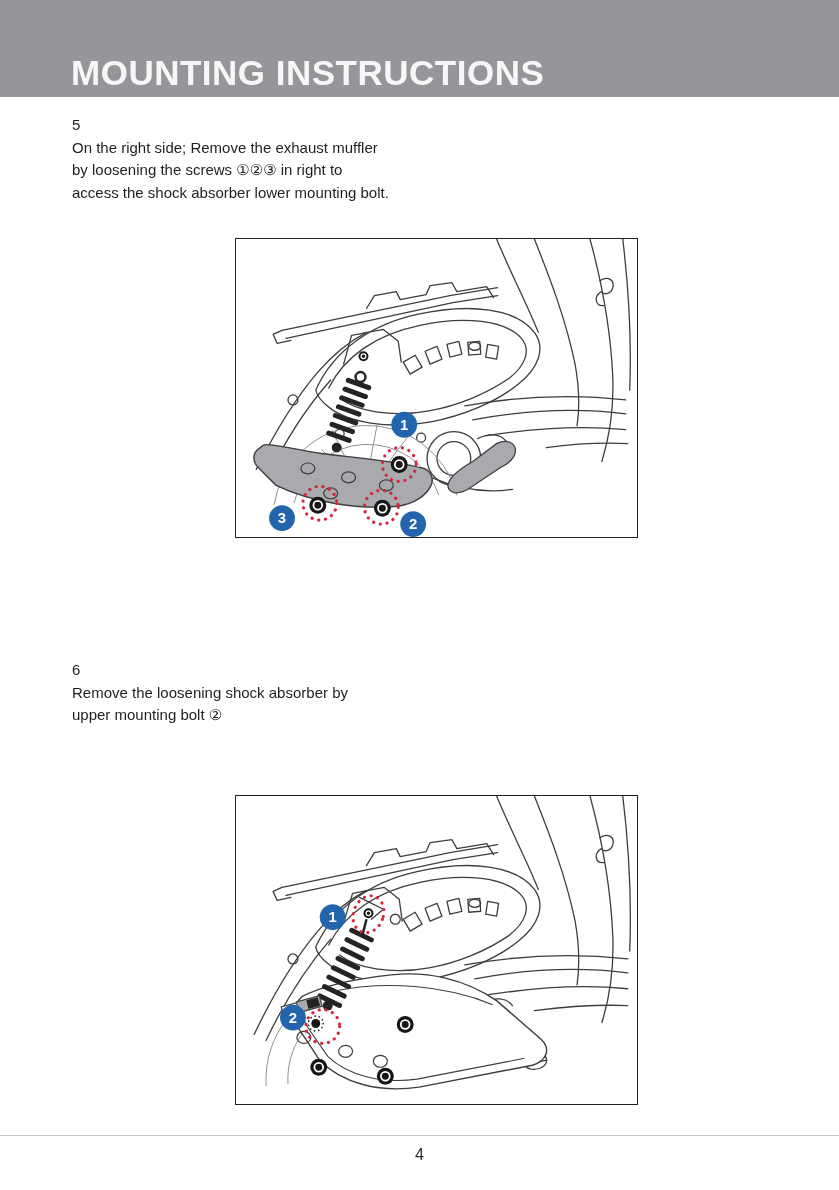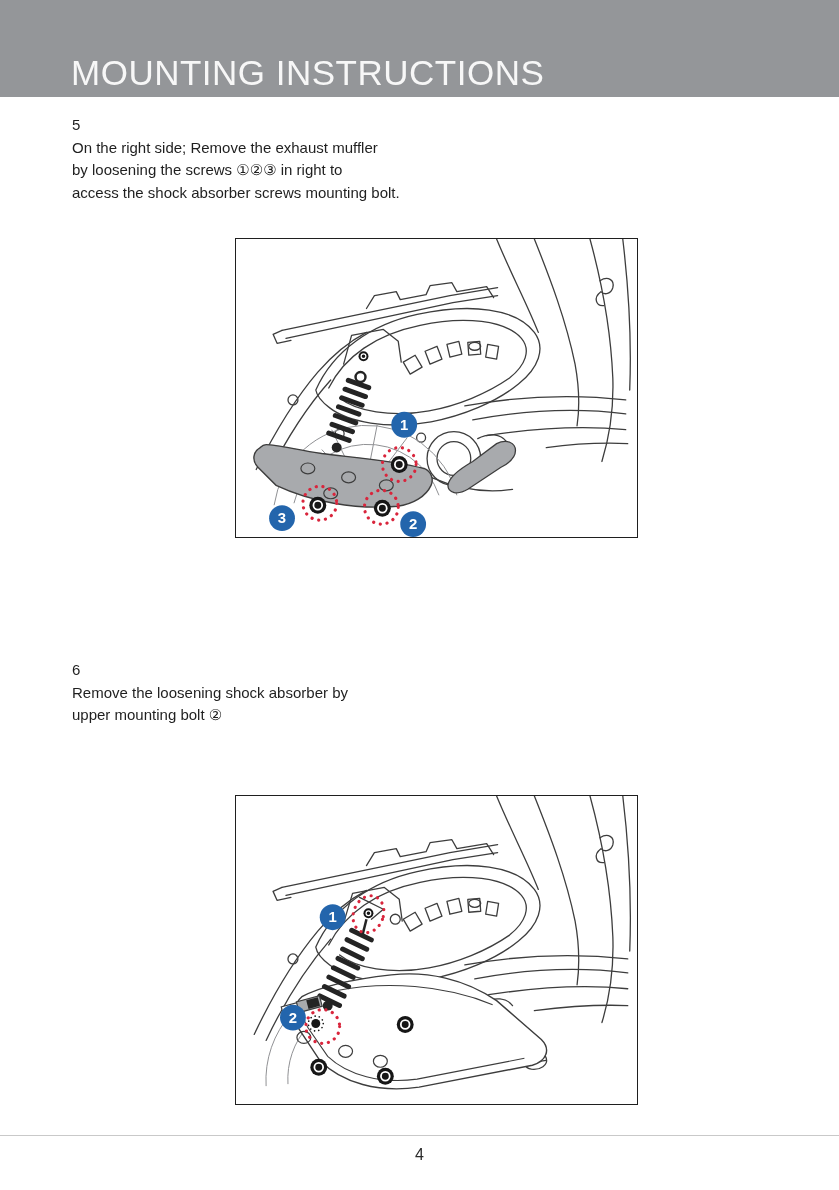--- a/index.html
+++ b/index.html
@@ -9,21 +9,21 @@
     background:#ffffff; overflow:hidden;
     font-family:"Liberation Sans", sans-serif;
     color:#222222;
   }
   .header-band {
     position:absolute; top:0; left:0; width:839px; height:97px;
     background:#949699;
   }
   .header-title {
     position:absolute; left:71px; bottom:4px; margin:0;
-    font-size:35px; font-weight:normal; letter-spacing:0.5px;
+    font-size:35px; font-weight:bold; letter-spacing:0.5px;
     color:#f7f7f7; white-space:nowrap;
   }
   .step {
     position:absolute; left:72px; width:420px;
     font-size:15px; line-height:22.5px; color:#1f1f1f;
   }
   #step-5 { top:114px; }
   #step-6 { top:659px; }
   .step .step-number { font-size:15px; }
   .figure {
@@ -51,21 +51,21 @@
 <body>
 
 <div class="header-band">
   <h1 class="header-title">MOUNTING INSTRUCTIONS</h1>
 </div>
 
 <div class="step" id="step-5">
   <div class="step-number">5</div>
   <div>On the right side;  Remove the exhaust muffler</div>
   <div>by loosening the screws ①②③ in right to</div>
-  <div>access the shock absorber screws mounting bolt.</div>
+  <div>access the shock absorber lower mounting bolt.</div>
 </div>
 
 <div class="figure" id="figure-1">
 <svg viewBox="0 0 403 300">
 
   <g stroke="#3d3d3d" fill="none" stroke-width="1.3" stroke-linecap="round" stroke-linejoin="round">
 
     <path d="M262,0 C276,34 292,64 304,94"></path>
     <path d="M300,0 C316,40 332,82 341,126 C345,148 346,168 343,188"></path>
     <path d="M356,0 C368,44 377,92 379,140 C380,170 376,198 368,224"></path>

